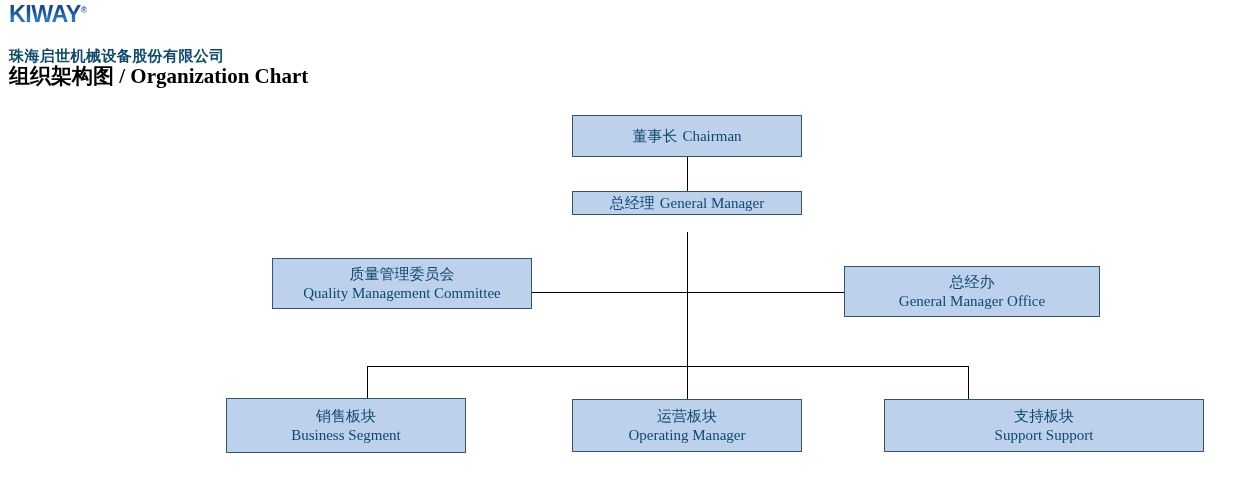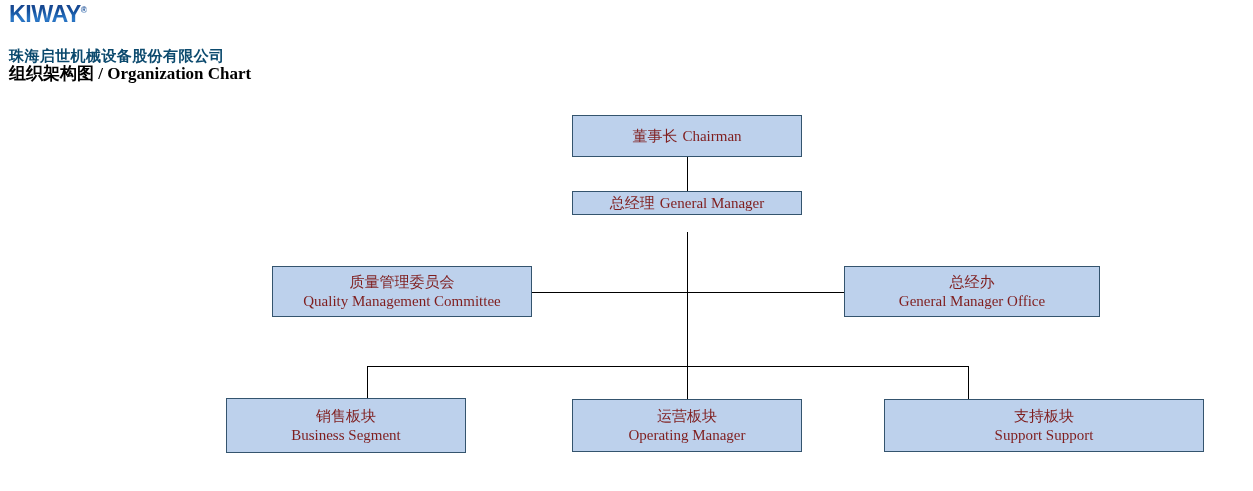--- a/index.html
+++ b/index.html
@@ -48,21 +48,21 @@
     font-weight: bold;
     font-size: 15px;
     color: #0c4a6e;
     letter-spacing: 0.4px;
     white-space: nowrap;
   }
   #chart-title {
     position: absolute;
     left: 9px;
     top: 62px;
-    font-size: 17px;
+    font-size: 21px;
     font-weight: bold;
     color: #000000;
     white-space: nowrap;
     text-align: right;
   }
   #chart-title .cn {
     font-family: "Liberation Sans", "DejaVu Sans", sans-serif;
   }
   #chart-title .en {
     font-family: "Liberation Serif", "DejaVu Serif", serif;
@@ -72,21 +72,21 @@
   .node {
     position: absolute;
     box-sizing: border-box;
     background: #bdd1ec;
     border: 1px solid #34546e;
     display: flex;
     flex-direction: column;
     align-items: center;
     justify-content: center;
     text-align: center;
-    color: #7f1d1d;
+    color: #0c4a6e;
     z-index: 2;
   }
   .node .cn {
     font-family: "Liberation Sans", "DejaVu Sans", sans-serif;
     font-size: 15px;
     line-height: 1.25;
     white-space: nowrap;
   }
   .node .en {
     font-family: "Liberation Serif", "DejaVu Serif", serif;
@@ -134,21 +134,21 @@
   <div class="node inline-row" style="left:572px; top:115px; width:230px; height:42px;">
     <span class="cn">董事长</span>
     <span class="en">Chairman</span>
   </div>
 
   <div class="node inline-row" style="left:572px; top:191px; width:230px; height:24px;">
     <span class="cn">总经理</span>
     <span class="en">General Manager</span>
   </div>
 
-  <div class="node" style="left:272px; top:266px; width:260px; height:51px;">
+  <div class="node" style="left:272px; top:258px; width:260px; height:51px;">
     <span class="cn">质量管理委员会</span>
     <span class="en">Quality Management Committee</span>
   </div>
 
   <div class="node" style="left:844px; top:266px; width:256px; height:51px;">
     <span class="cn">总经办</span>
     <span class="en">General Manager Office</span>
   </div>
 
   <div class="node" style="left:226px; top:398px; width:240px; height:55px;">

